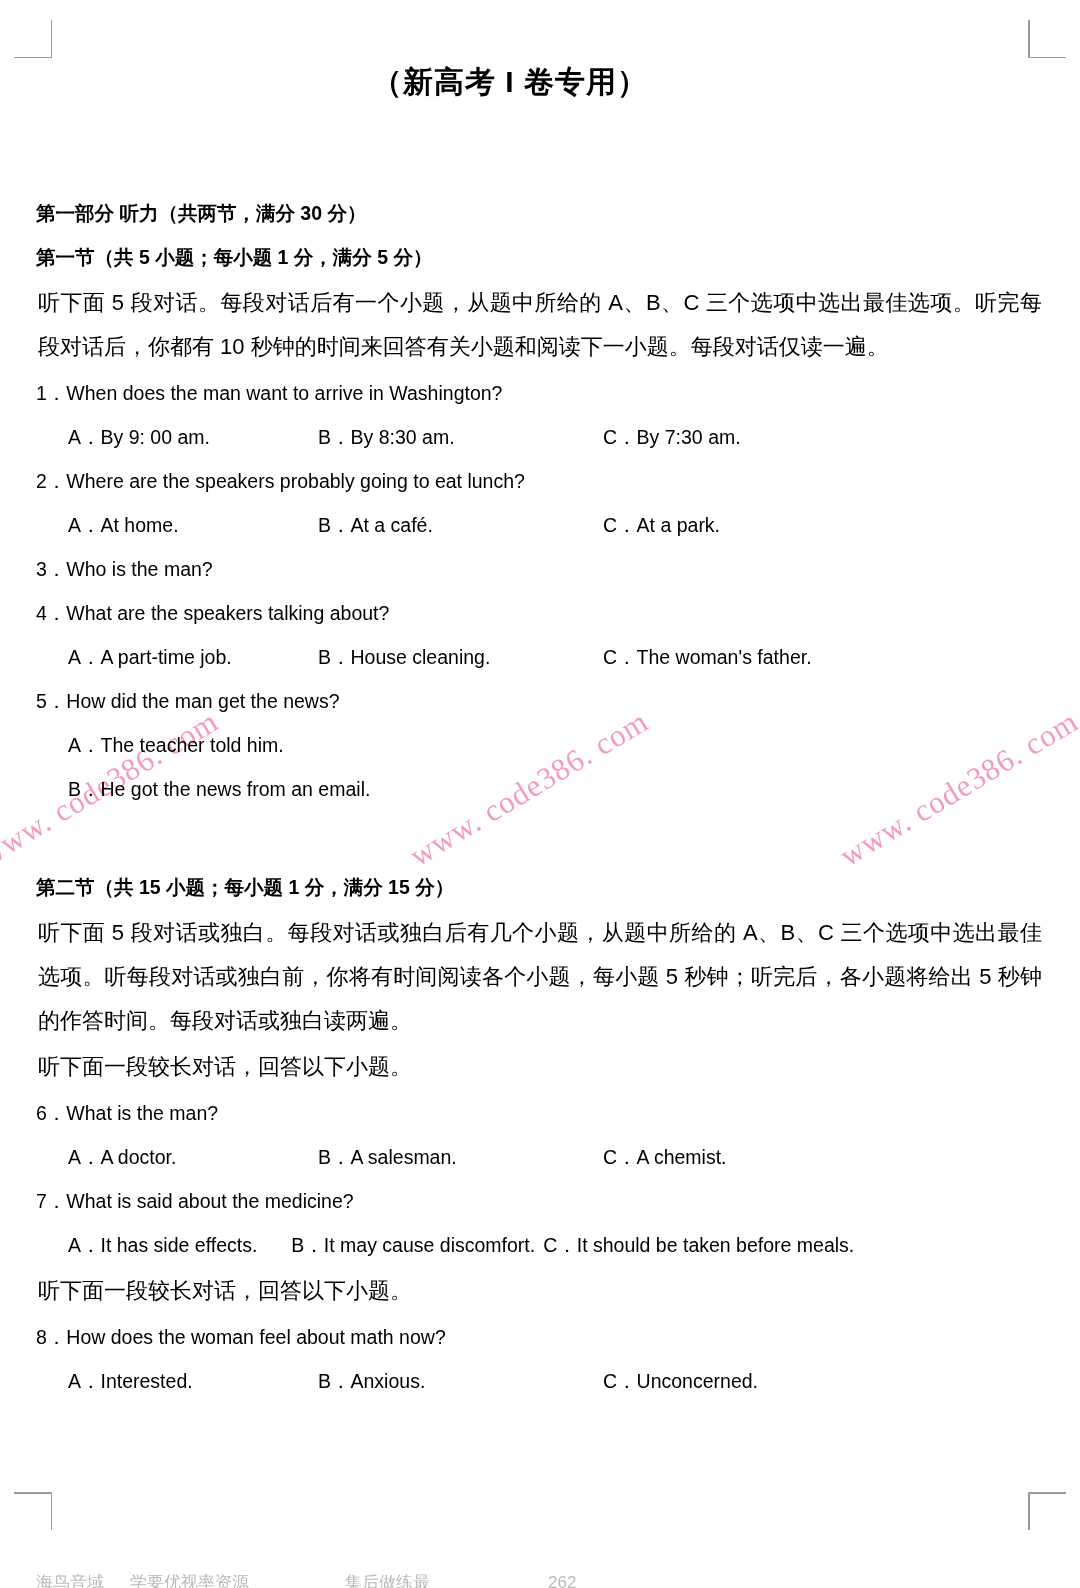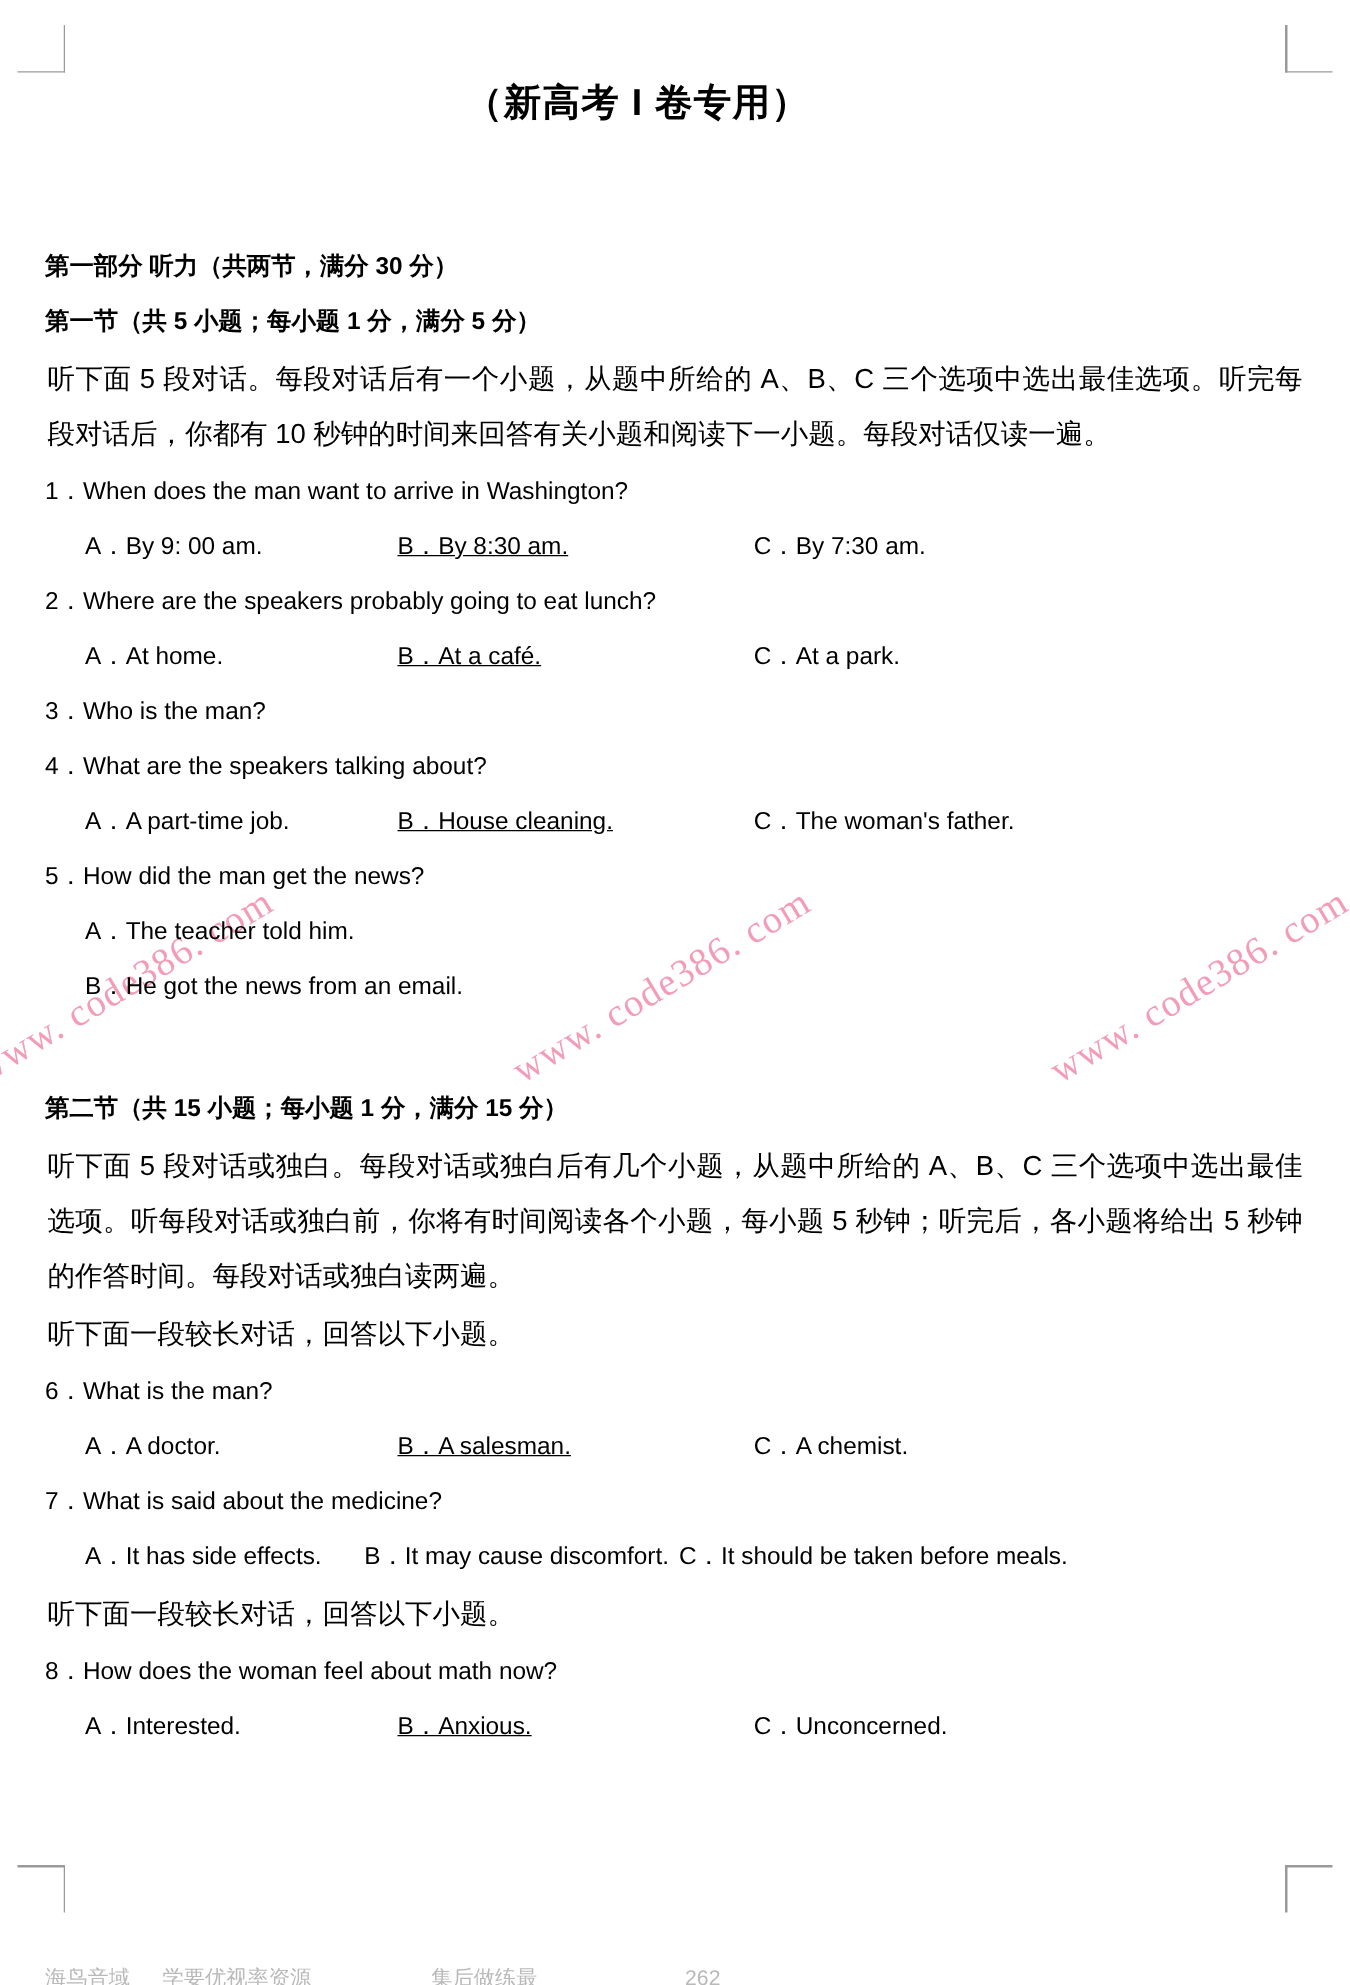--- a/index.html
+++ b/index.html
@@ -97,21 +97,21 @@
     font-size: 19.5px;
     line-height: 44px;
     margin: 0;
     padding: 0 0 0 32px;
     position: relative;
     white-space: nowrap;
   }
   .opts .opt { display: inline-block; vertical-align: top; }
   
   .opts.cols .opt-a { width: 250px; }
-  .opts.cols .opt-b { width: 285px; text-decoration: underline; }
+  .opts.cols .opt-b { width: 285px; }
   .opts.cols .opt-c { width: auto; }
 
   
   .opts.flow .opt-a { margin-right: 34px; }
   .opts.flow .opt-b { margin-right: 8px; }
 
   
   .opts.stack { white-space: normal; }
   .opts.stack .opt { display: block; width: auto; }
 

